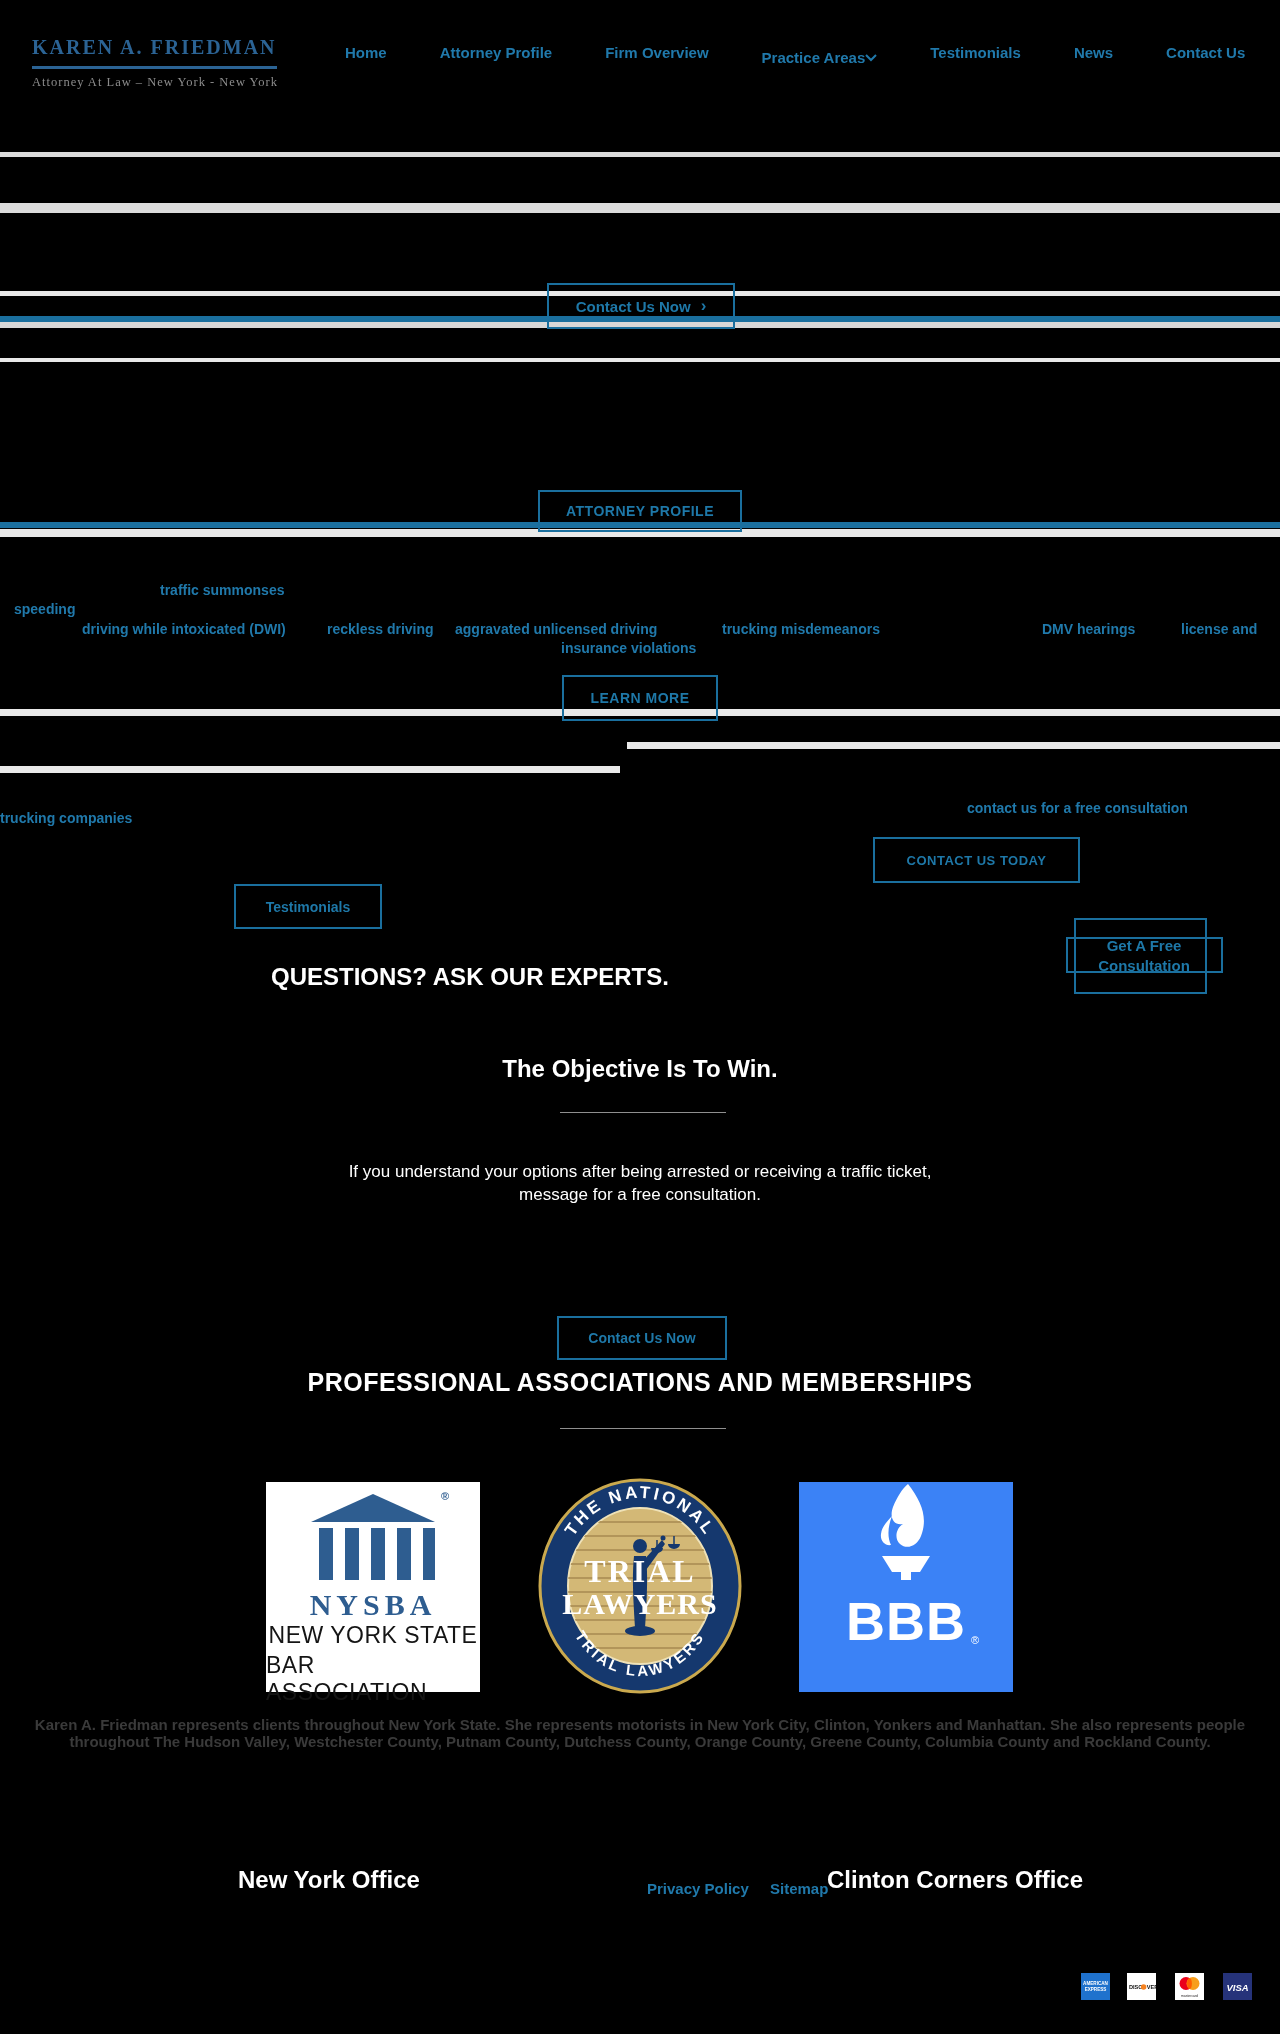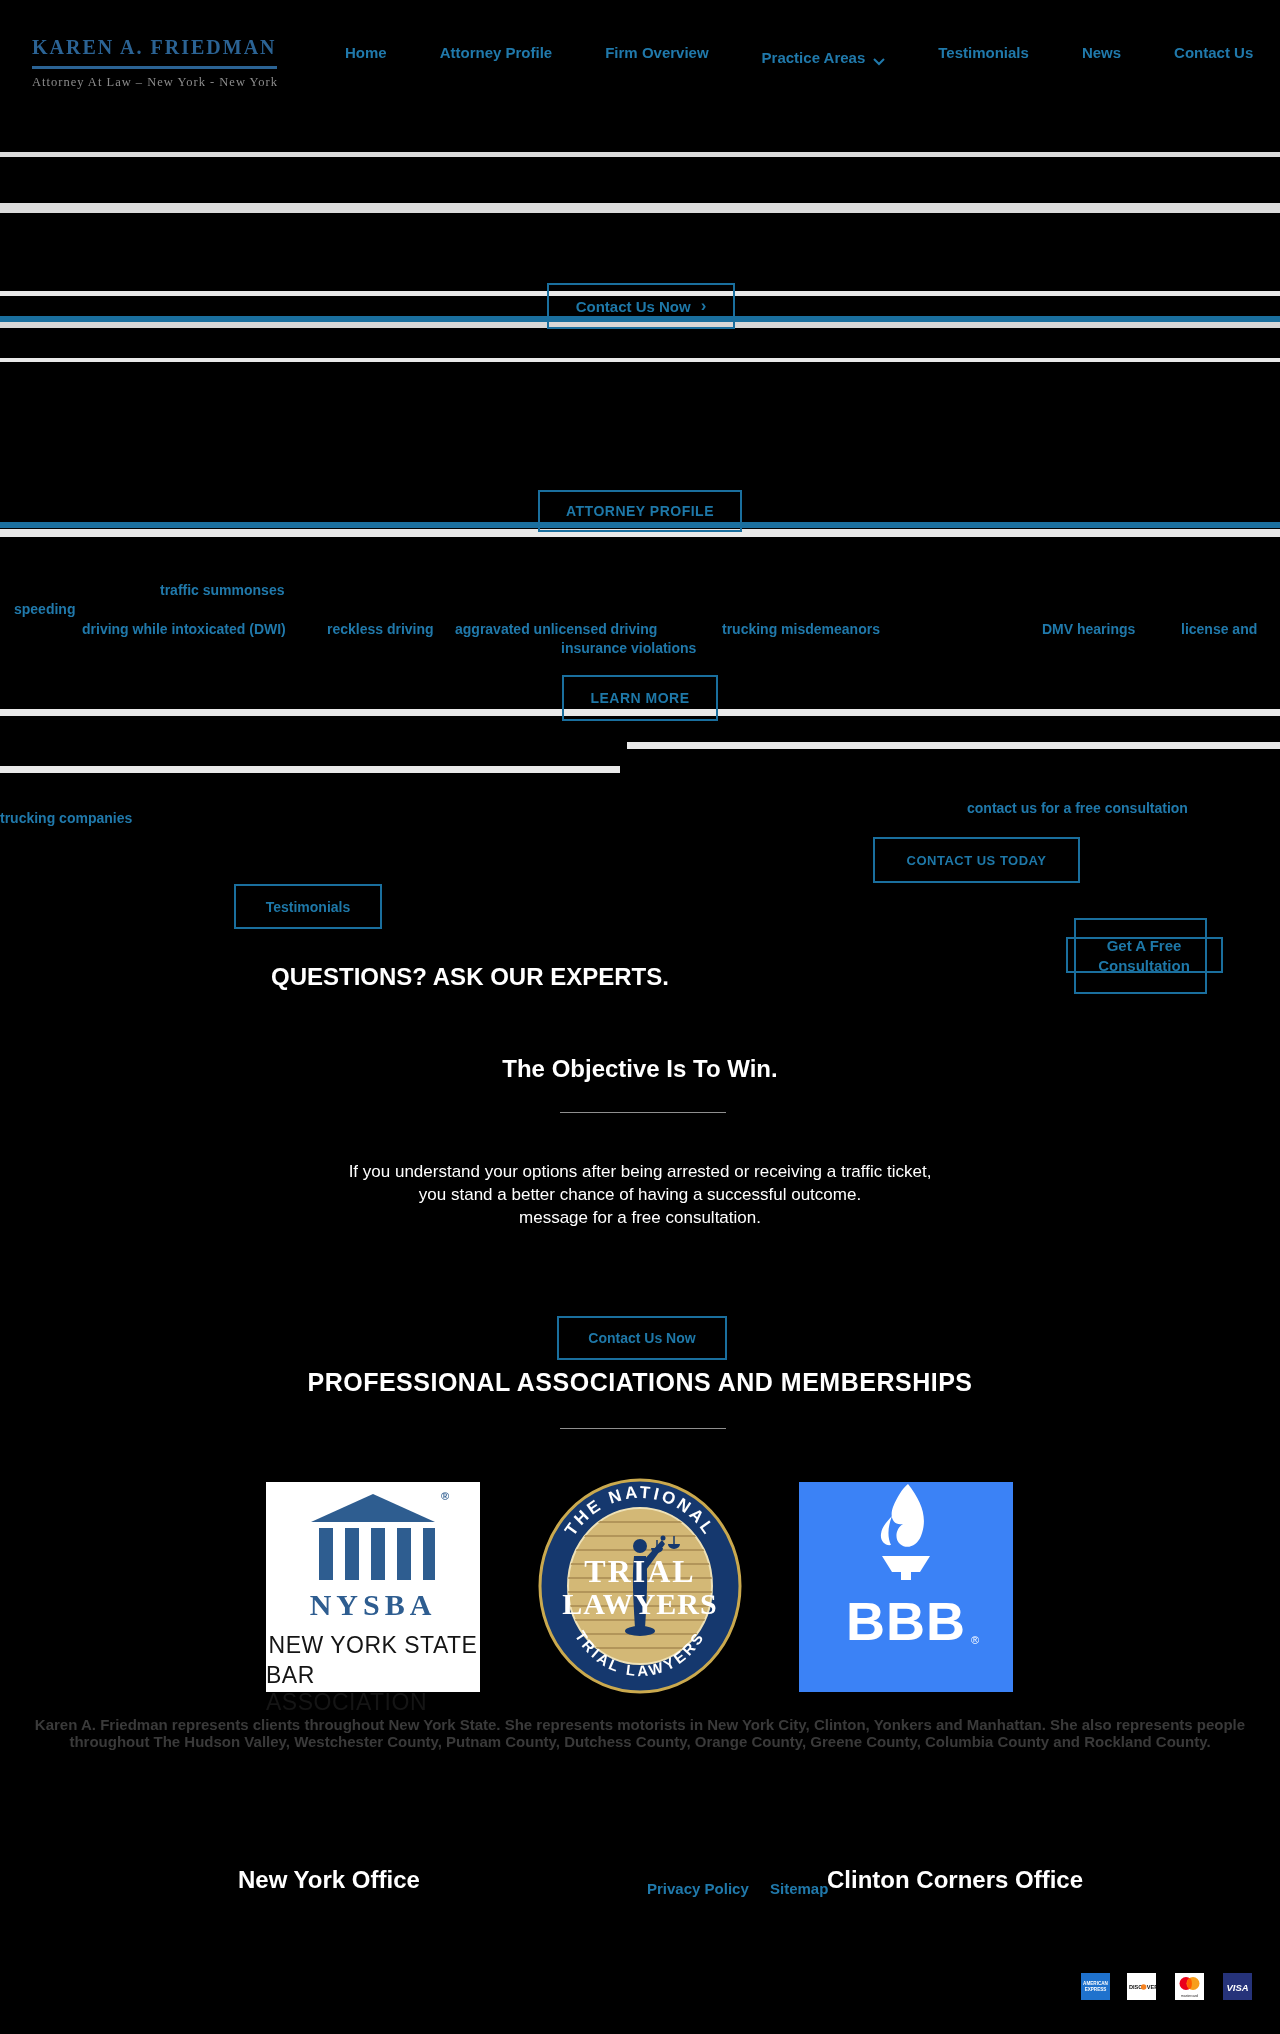--- a/index.html
+++ b/index.html
@@ -9,21 +9,21 @@
 
   
   .logo-block{left:32px;top:36px;}
   .logo-title{font-family:"Liberation Serif",serif;font-size:20px;letter-spacing:2px;
               color:#2b6394;font-weight:bold;border-bottom:3px solid #2b6394;
               padding-bottom:7px;display:inline-block;}
   .logo-tagline{font-family:"Liberation Serif",serif;font-size:12.5px;color:#8c8c8c;
                 letter-spacing:1px;margin-top:6px;}
   .nav{left:345px;top:44px;display:flex;gap:53px;align-items:flex-start;}
   .nav-item{color:#2079ab;font-weight:bold;font-size:15px;white-space:nowrap;cursor:pointer;}
-  .nav-item.dropdown{transform:translateY(5px);display:flex;align-items:flex-end;gap:8px;}
+  .nav-item.dropdown{transform:translateY(5px);display:flex;align-items:center;}
 
   
   .hline{left:0;width:1280px;z-index:1;}
   .bar-a{top:152px;height:5px;background:#dcdcdc;}
   .bar-b{top:203px;height:10px;background:#dcdcdc;}
   .line-w1{top:291px;height:5px;background:#e9e9e9;}
   .line-blue1{top:316px;height:6px;background:#1a6f9e;}
   .line-g1{top:322px;height:6px;background:#d8d8d8;}
   .line-w2{top:358px;height:4px;background:#e9e9e9;}
   .line-blue2{top:522px;height:6px;background:#1a6f9e;}
@@ -82,21 +82,21 @@
   .office{color:#fff;font-weight:bold;font-size:24px;white-space:nowrap;top:1866px;}
   .office-ny{left:238px;} .office-cc{left:827px;}
 
   
   .nysba-card{left:266px;top:1482px;width:214px;height:210px;background:#fff;z-index:2;
               display:flex;flex-direction:column;align-items:center;}
   .nysba-temple{margin-top:10px;position:relative;}
   .nysba-reg{position:absolute;right:-12px;top:-2px;color:#2e5d90;font-size:11px;font-weight:bold;}
   .nysba-acr{font-family:"Liberation Serif",serif;color:#2e5d90;font-weight:bold;font-size:30px;
              letter-spacing:5px;margin-top:4px;}
-  .nysba-l1{color:#151515;font-size:23px;margin-top:10px;letter-spacing:.5px;}
+  .nysba-l1{color:#151515;font-size:23px;letter-spacing:.5px;}
   .nysba-l2{color:#151515;font-size:23px;margin-top:3px;letter-spacing:.5px;}
   .ntl-seal{left:538px;top:1478px;width:204px;height:216px;z-index:2;}
   .bbb-card{left:799px;top:1482px;width:214px;height:210px;background:#3b82f6;z-index:2;
             display:flex;flex-direction:column;align-items:center;}
   .bbb-text{color:#fff;font-weight:bold;font-size:54px;letter-spacing:1px;line-height:1;
             margin-top:2px;position:relative;}
   .bbb-reg{position:absolute;right:-14px;bottom:2px;font-size:11px;font-weight:normal;}
 
   
   .foot-link{position:absolute;top:1880px;color:#2079ab;font-weight:bold;font-size:15px;cursor:pointer;}
@@ -178,21 +178,20 @@
   <div class="abs gfc-rect-b"></div>
   <div class="abs gfc-text">Get A Free Consultation</div>
 
   <div class="abs h-questions">QUESTIONS? ASK OUR EXPERTS.</div>
 
   <div class="abs h-objective">The Objective Is To Win.</div>
   <div class="abs divider div1"></div>
 
   <div class="abs para">
     <div class="pline">If you understand your options after being arrested or receiving a traffic ticket,</div>
-    <div class="pline">you stand a better chance of having a successful outcome.</div>
     <div class="pline">message for a free consultation.</div>
   </div>
 
   <div class="btn btn-contact2">
     <span>Contact Us Now</span>
   </div>
 
   <div class="abs h-assoc">PROFESSIONAL ASSOCIATIONS AND MEMBERSHIPS</div>
   <div class="abs divider div2"></div>
 

